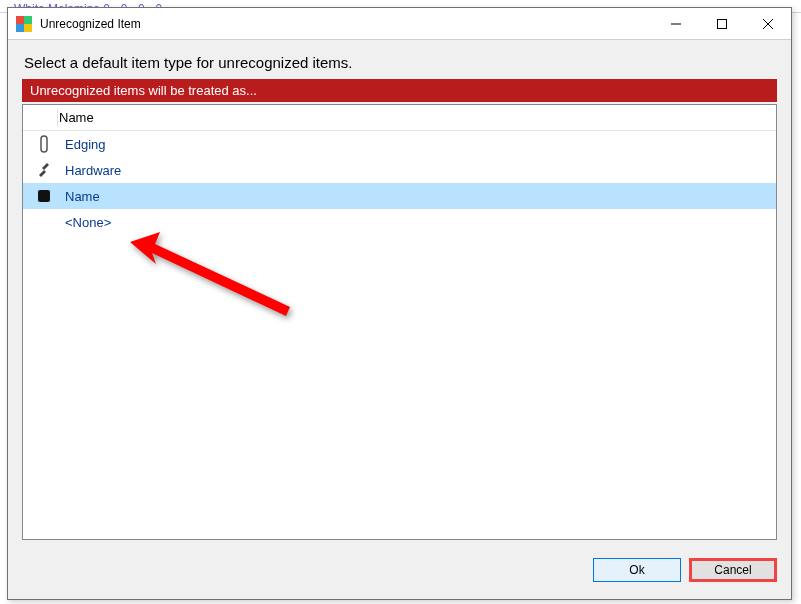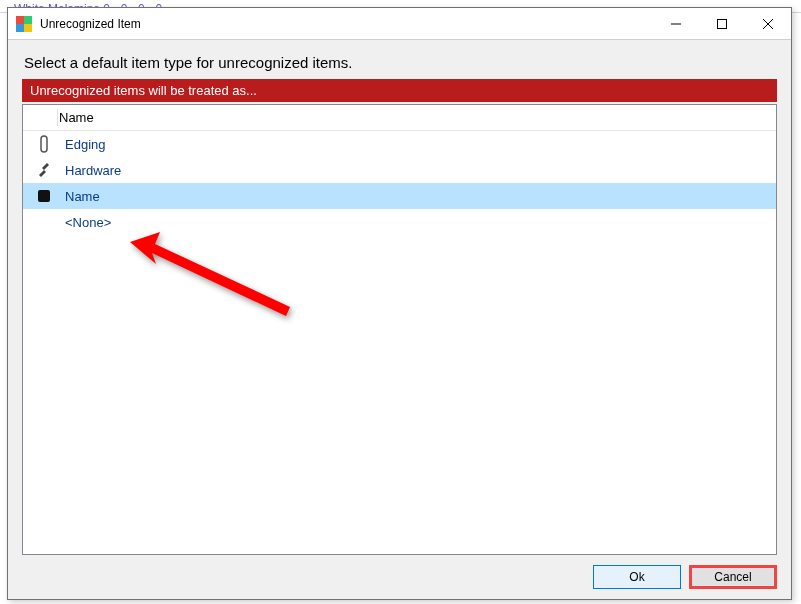--- a/index.html
+++ b/index.html
@@ -56,21 +56,21 @@
     .row {
       display: flex; align-items: center; height: 26px; padding-left: 8px;
       font-size: 13px; color: #0a3b8c;
     }
     .row .icon-slot { width: 26px; display: flex; align-items: center; justify-content: center; color: #333; }
     .row .label { padding-left: 8px; }
     .row.selected { background: #b9e2ff; }
     .row.none .label { padding-left: 34px; text-align: right; }
 
     .footer {
-      height: 44px; display: flex; justify-content: flex-end; align-items: center;
+      height: 59px; display: flex; justify-content: flex-end; align-items: center;
       padding-right: 14px; gap: 8px;
     }
     .btn {
       width: 88px; height: 24px; background: #e1e1e1; border: 3px solid #ef4444;
       font-size: 12px; display: flex; align-items: center; justify-content: center;
       color: #000;
     }
     .btn.primary { border: 1px solid #0078d7; background: #e5f1fb; }
 
     

